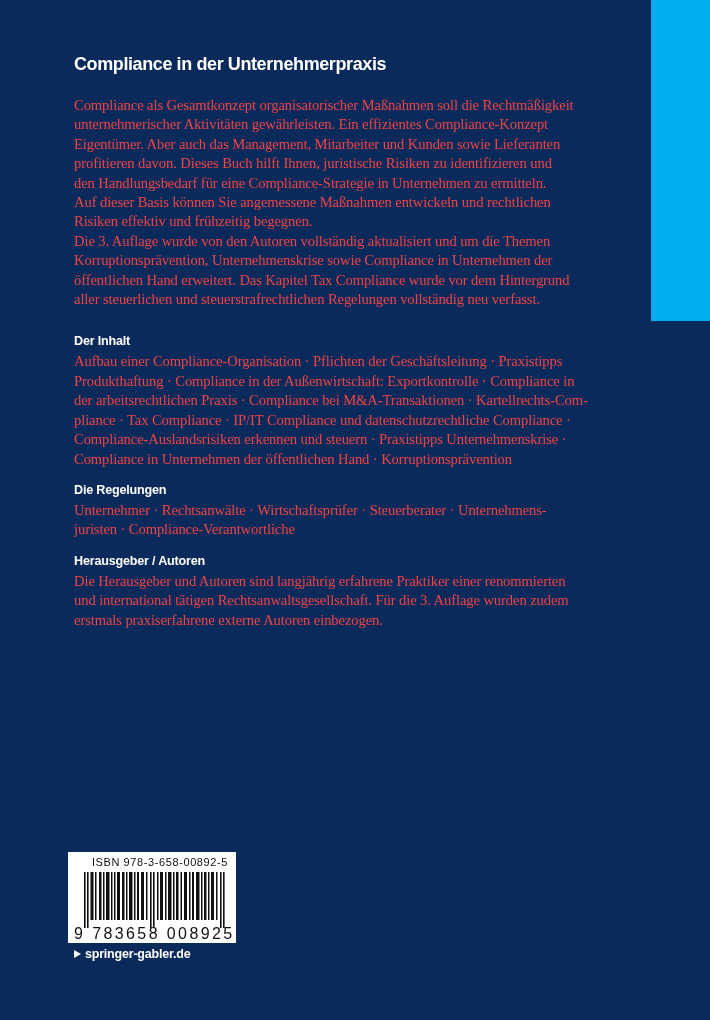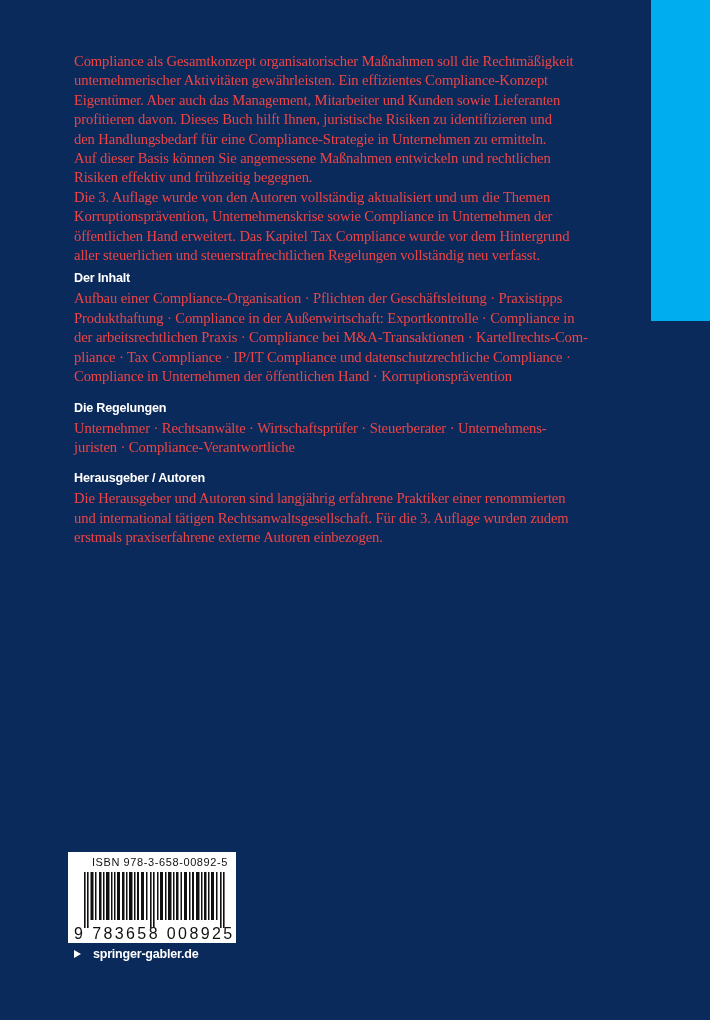--- a/index.html
+++ b/index.html
@@ -102,60 +102,62 @@
       position: absolute;
       left: 74px;
       top: 947px;
       font-family: "Liberation Sans", sans-serif;
       font-weight: bold;
       font-size: 12.5px;
       color: #ffffff;
       text-decoration: none;
       display: flex;
       align-items: center;
-      gap: 12px;
+      gap: 4px;
       letter-spacing: -0.2px;
     }
     .arrow-icon {
       display: inline-block;
       width: 0;
       height: 0;
       border-top: 4px solid transparent;
       border-bottom: 4px solid transparent;
       border-left: 7px solid #ffffff;
     }
   </style>
 </head>
 <body>
 
 <div class="accent-strip"></div>
 
 <div class="content">
+  <h1 class="book-title">Compliance in der Unternehmerpraxis</h1>
 
   <p class="para">
     <span class="line">Compliance als Gesamtkonzept organisatorischer Maßnahmen soll die Rechtmäßigkeit</span>
     <span class="line">unternehmerischer Aktivitäten gewährleisten. Ein effizientes Compliance-Konzept</span>
     <span class="line">Eigentümer. Aber auch das Management, Mitarbeiter und Kunden sowie Lieferanten</span>
     <span class="line">profitieren davon. Dieses Buch hilft Ihnen, juristische Risiken zu identifizieren und</span>
     <span class="line">den Handlungsbedarf für eine Compliance-Strategie in Unternehmen zu ermitteln.</span>
     <span class="line">Auf dieser Basis können Sie angemessene Maßnahmen entwickeln und rechtlichen</span>
     <span class="line">Risiken effektiv und frühzeitig begegnen.</span>
     <span class="line">Die 3. Auflage wurde von den Autoren vollständig aktualisiert und um die Themen</span>
     <span class="line">Korruptionsprävention, Unternehmenskrise sowie Compliance in Unternehmen der</span>
     <span class="line">öffentlichen Hand erweitert. Das Kapitel Tax Compliance wurde vor dem Hintergrund</span>
     <span class="line">aller steuerlichen und steuerstrafrechtlichen Regelungen vollständig neu verfasst.</span>
   </p>
 
-  <div class="section" style="margin-top:4px;">
+  <div class="section" style="margin-top:23px;">
     <h2 class="section-heading">Der Inhalt</h2>
     <p class="para">
       <span class="line">Aufbau einer Compliance-Organisation · Pflichten der Geschäftsleitung · Praxistipps</span>
       <span class="line">Produkthaftung · Compliance in der Außenwirtschaft: Exportkontrolle · Compliance in</span>
       <span class="line">der arbeitsrechtlichen Praxis · Compliance bei M&amp;A-Transaktionen · Kartellrechts-Com-</span>
       <span class="line">pliance · Tax Compliance · IP/IT Compliance und datenschutzrechtliche Compliance ·</span>
+      <span class="line">Compliance-Auslandsrisiken erkennen und steuern · Praxistipps Unternehmenskrise ·</span>
       <span class="line">Compliance in Unternehmen der öffentlichen Hand · Korruptionsprävention</span>
     </p>
   </div>
 
   <div class="section">
     <h2 class="section-heading">Die Regelungen</h2>
     <p class="para">
       <span class="line">Unternehmer · Rechtsanwälte · Wirtschaftsprüfer · Steuerberater · Unternehmens-</span>
       <span class="line">juristen · Compliance-Verantwortliche</span>
     </p>

